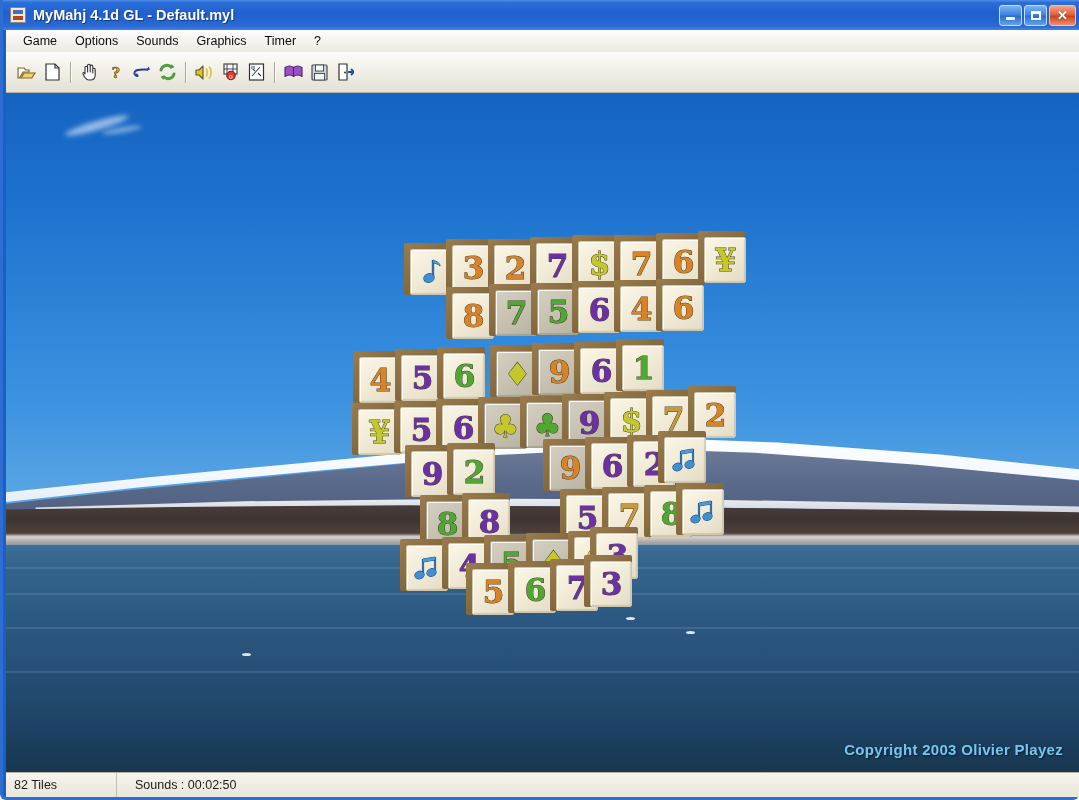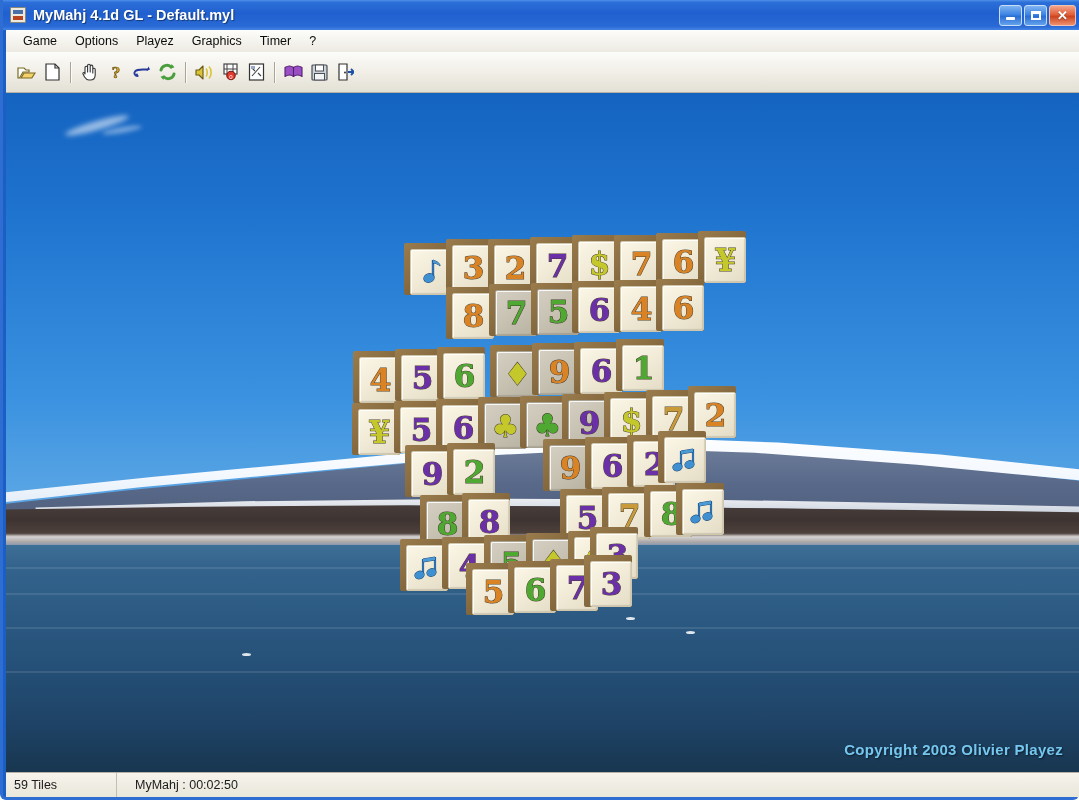--- a/index.html
+++ b/index.html
@@ -133,21 +133,21 @@
         </div>
       <div class="wb close">
           <span class="glyph">✕</span>
         </div>
     </div>
   </div>
 
   <div class="menubar">
     <div class="menu-item">Game</div>
     <div class="menu-item">Options</div>
-    <div class="menu-item">Playez</div>
+    <div class="menu-item">Sounds</div>
     <div class="menu-item">Graphics</div>
     <div class="menu-item">Timer</div>
     <div class="menu-item">?</div>
   </div>
 
   <div class="toolbar">
     <div class="tb">
       <svg width="19" height="17" viewBox="0 0 19 17">
           <path d="M1 14V4h6l2 2h3v2H6L2.5 14z" fill="#fff" stroke="#7a6a22" stroke-width="1.2"></path>
           <path d="M4 14l3-5h11l-3.2 5z" fill="#f5d169" stroke="#7a6a22" stroke-width="1.2"></path>
@@ -595,17 +595,17 @@
         </div>
       </div>
 
     <div class="copyright">Copyright 2003 Olivier Playez</div>
   </div>
 
   <div style="position:absolute; left:3px; top:772px; width:1073px; height:25px;
               background:linear-gradient(180deg,#f6f4ec 0%,#e9e6da 100%);
               border-top:1px solid #b6b2a3; display:flex; align-items:center;
               font-size:12.5px; color:#1a1a1a;">
-    <div style="width:110px; padding-left:8px;">59 Tiles</div>
-    <div style="width:170px; border-left:1px solid #c3bfb0; padding-left:18px; height:100%; display:flex; align-items:center;">MyMahj : 00:02:50</div>
+    <div style="width:110px; padding-left:8px;">82 Tiles</div>
+    <div style="width:170px; border-left:1px solid #c3bfb0; padding-left:18px; height:100%; display:flex; align-items:center;">Sounds : 00:02:50</div>
   </div>
 
 </div>
 
 </body></html>

